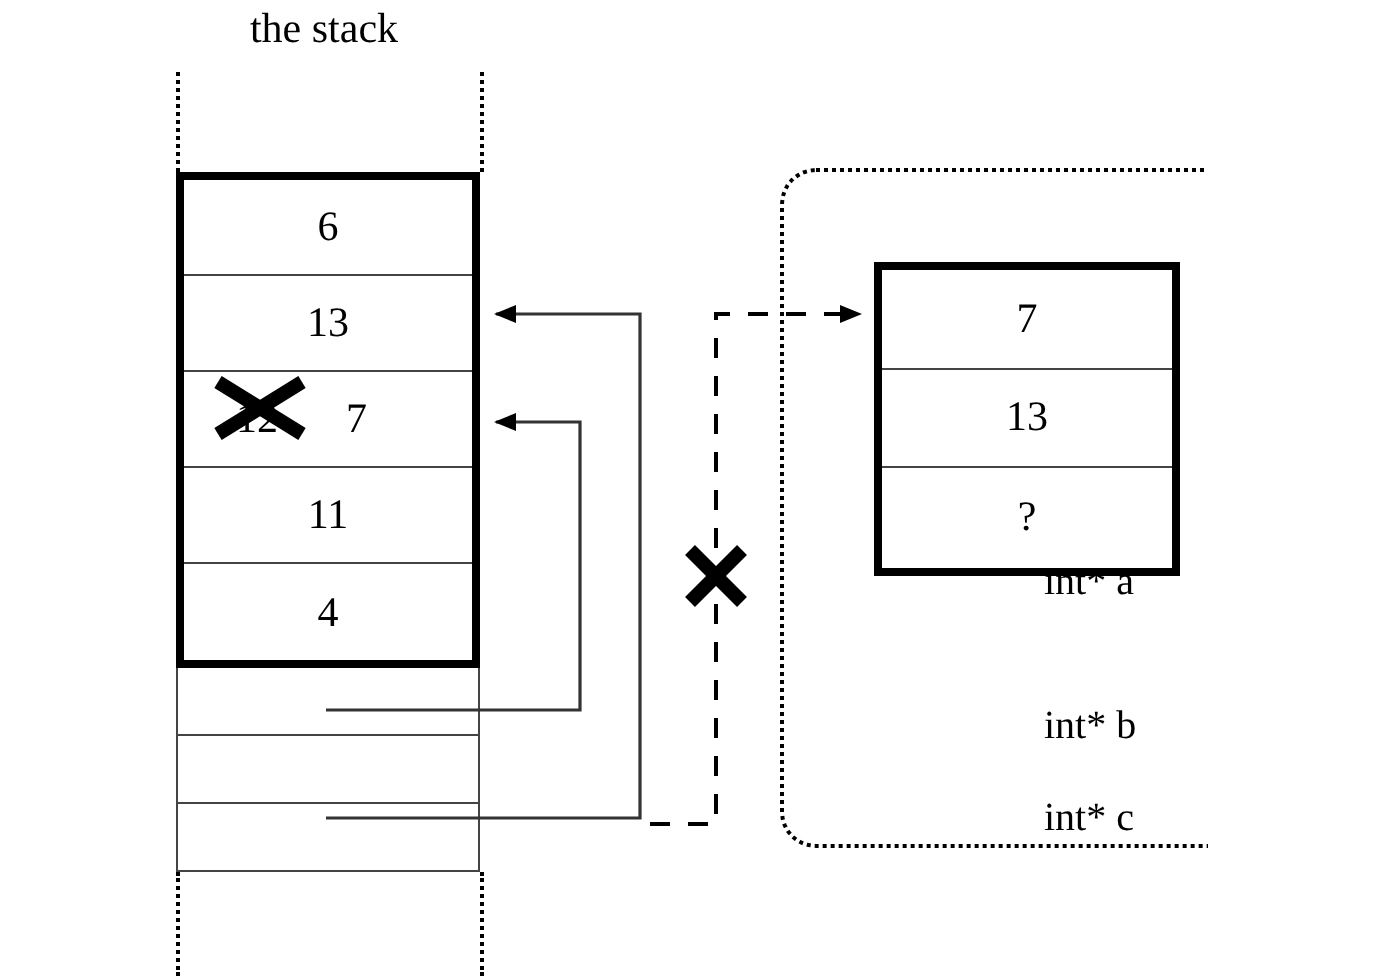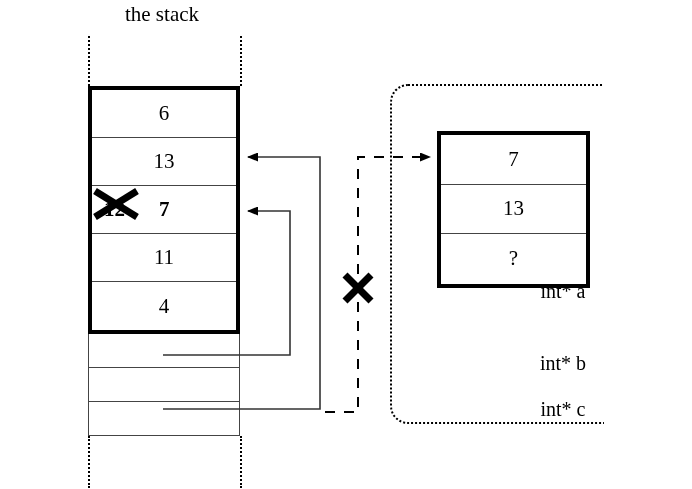--- a/index.html
+++ b/index.html
@@ -60,22 +60,21 @@
     display: flex;
     align-items: center;
     justify-content: center;
     font-size: 21px;
   }
   .stack-cell:last-child { border-bottom: none; }
 
   
   .cell-edited {
     justify-content: flex-start;
-    padding-left: 12px;
-    font-weight: bold;
+    padding-left: 26px;
   }
   .old-value {
     position: relative;
     display: inline-block;
     font-size: 21px;
   }
   .old-value .xout {
     position: absolute;
     left: -12px;
     top: -10px;
@@ -106,21 +105,21 @@
     box-sizing: border-box;
   }
   .ptr-slot:last-child { border-bottom: none; }
 
   
   .var-label {
     position: absolute;
     right: 0;
     font-size: 20px;
     white-space: nowrap;
-    text-align: center;
+    text-align: left;
     width: 82px;
   }
   #label-a { top: 280px; }
   #label-b { top: 352px; }
   #label-c { top: 398px; }
 
   
   #heap-region {
     position: absolute;
     left: 390px;

